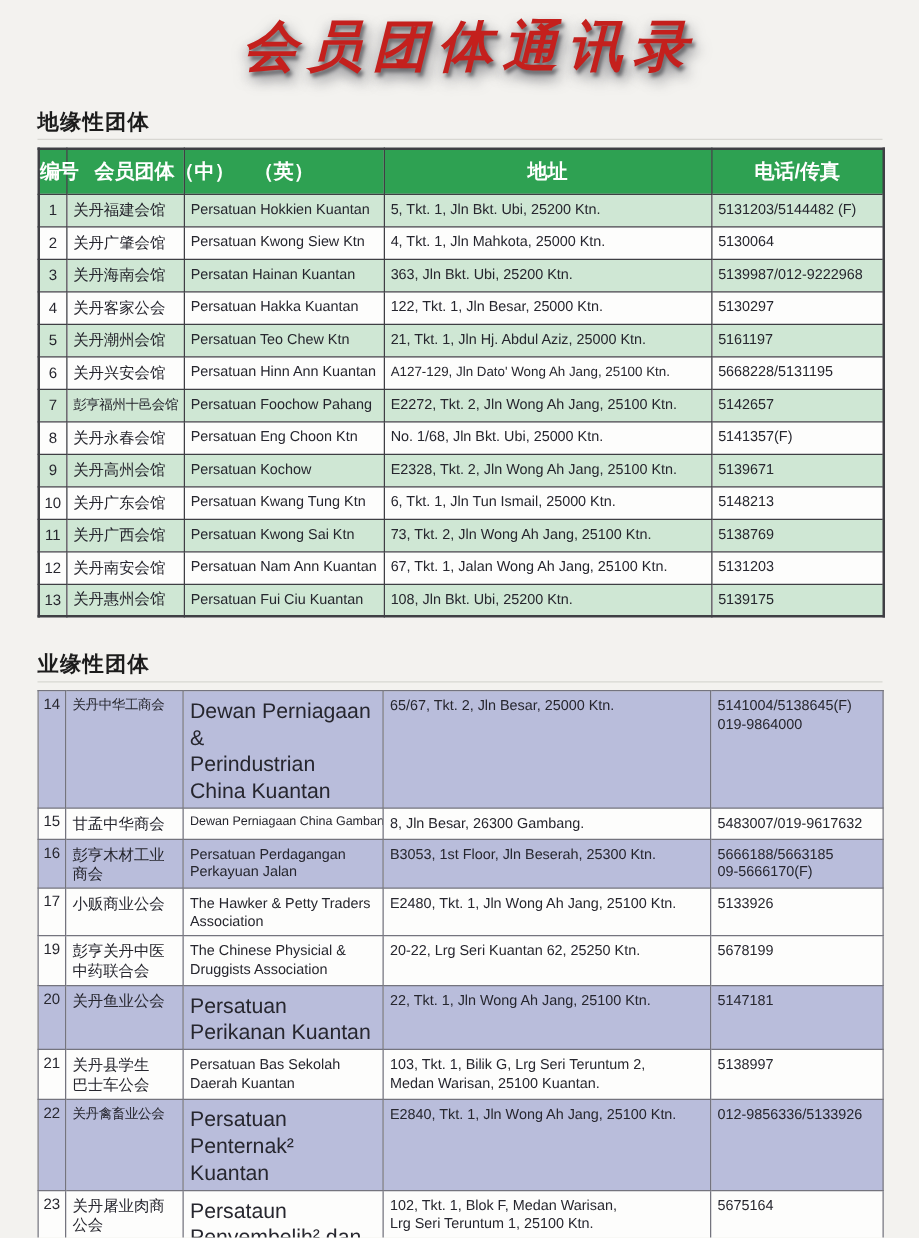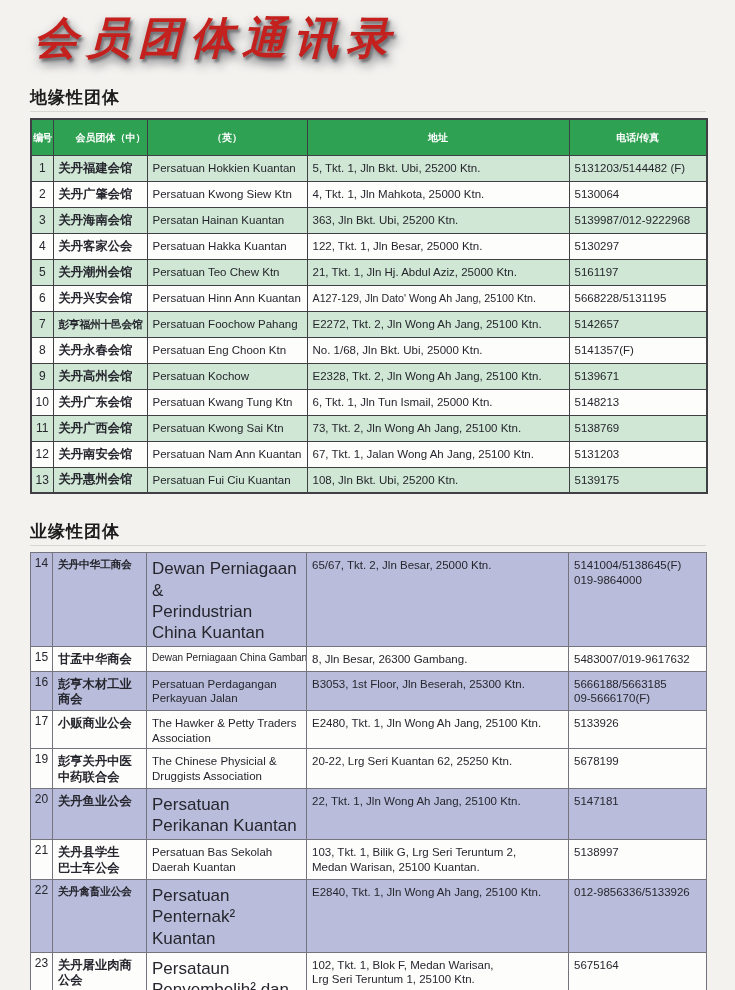--- a/index.html
+++ b/index.html
@@ -19,31 +19,32 @@
   body {
     width: 735px; height: 990px;
     background: var(--page_bg);
     font-family: "Liberation Sans", sans-serif;
     color: var(--text);
     overflow: hidden;
   }
   .page { width: 735px; height: 990px; padding: 10px 29px 0 30px; }
 
   .title {
-    margin: 4px 0 24px 4px;
+    margin: 4px 0 24px 16px;
     font-family: "DejaVu Serif", serif;
     font-style: italic;
     font-weight: 900;
     font-size: 44px;
     line-height: 1.1;
     letter-spacing: 8px;
     color: var(--title_red);
     text-shadow: 2px 3px 3px rgba(105,105,110,0.95),
                  5px 7px 10px rgba(125,125,130,0.80),
                  -3px 5px 9px rgba(140,140,145,0.55);
+    text-align: center;
   }
 
   .section-heading {
     margin: 0 0 6px 0;
     font-size: 17px;
     font-weight: bold;
     letter-spacing: 1px;
     color: #1c1c1c;
     border-bottom: 1px solid var(--rule_faint);
     padding-bottom: 2px;
@@ -57,42 +58,42 @@
     background: var(--row_white);
   }
   .t1 { border: 2px solid var(--border_dark); }
   .t1 th, .t1 td { border: 1px solid var(--border_dark); }
   .t2 { border: 1px solid var(--border_light); border-bottom: 2px solid var(--border_dark); }
   .t2 td { border: 1px solid var(--border_light); }
 
   th {
     background: var(--header_green);
     color: #ffffff;
-    font-size: 10px;
+    font-size: 16px;
     font-weight: bold;
     height: 36px;
     padding: 2px 2px;
     text-align: center;
     white-space: nowrap;
     overflow: visible;
   }
   th.th-cn { text-align: left; padding-left: 22px; }
   th.th-no { letter-spacing: -1px; padding: 2px 0; }
 
   td {
     padding: 3px 5px;
     white-space: pre-line;
     line-height: 1.25;
     overflow: hidden;
   }
   .t1 td { vertical-align: middle; height: 26px; }
   .t2 td { vertical-align: top; height: 19px; padding-top: 5px; }
 
   td.col-no  { text-align: center; font-size: 12px; padding: 3px 1px; }
-  td.col-cn  { font-size: 12.3px; font-weight: bold; }
+  td.col-cn  { font-size: 12.3px; }
   td.col-en  { font-size: 11.5px; }
   td.col-addr{ font-size: 11.5px; }
   td.col-tel { font-size: 11.5px; }
 
   td.cn-compact   { font-size: 10.8px; white-space: nowrap; letter-spacing: -0.3px; }
   td.en-compact   { font-size: 10px;  white-space: nowrap; }
   td.en-narrow    { font-size: 17px; }
   td.addr-narrow  { font-size: 10.7px; white-space: nowrap; }
 
   tr.shade-green td    { background: var(--stripe_green); }

